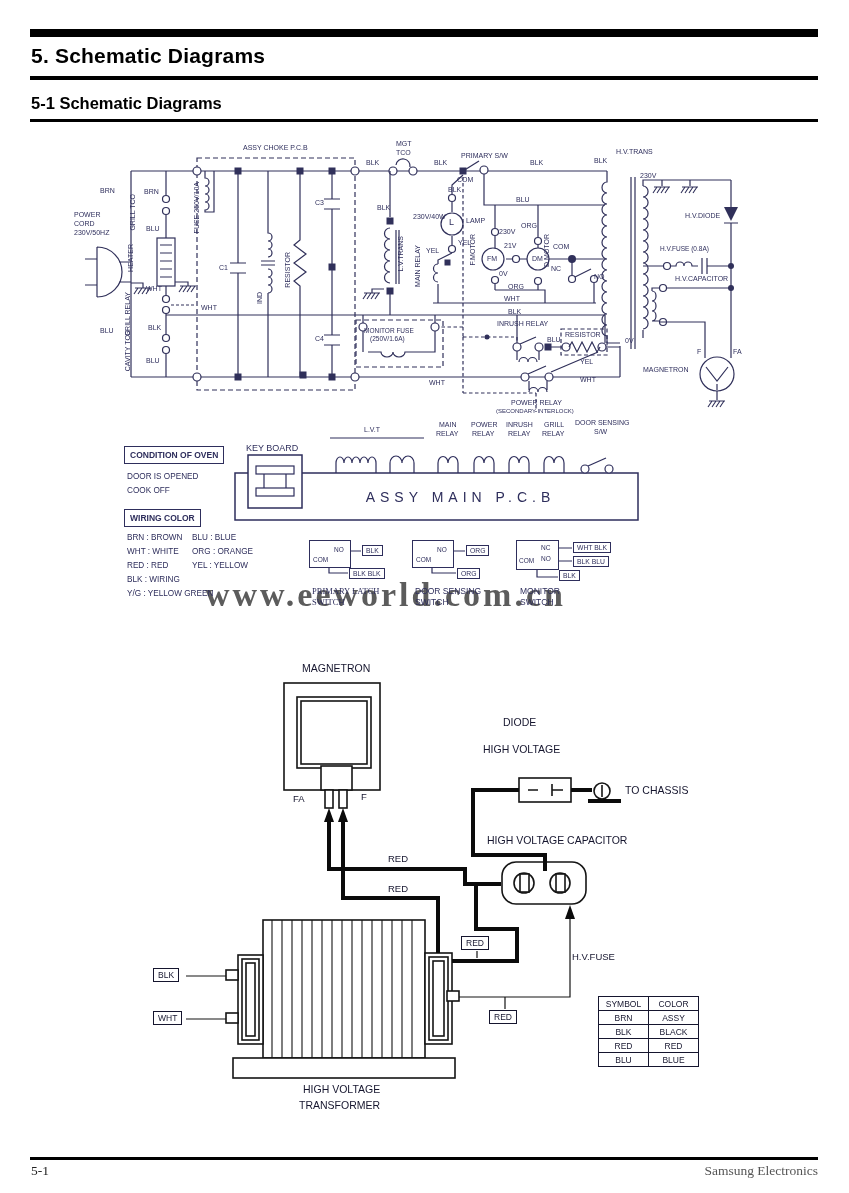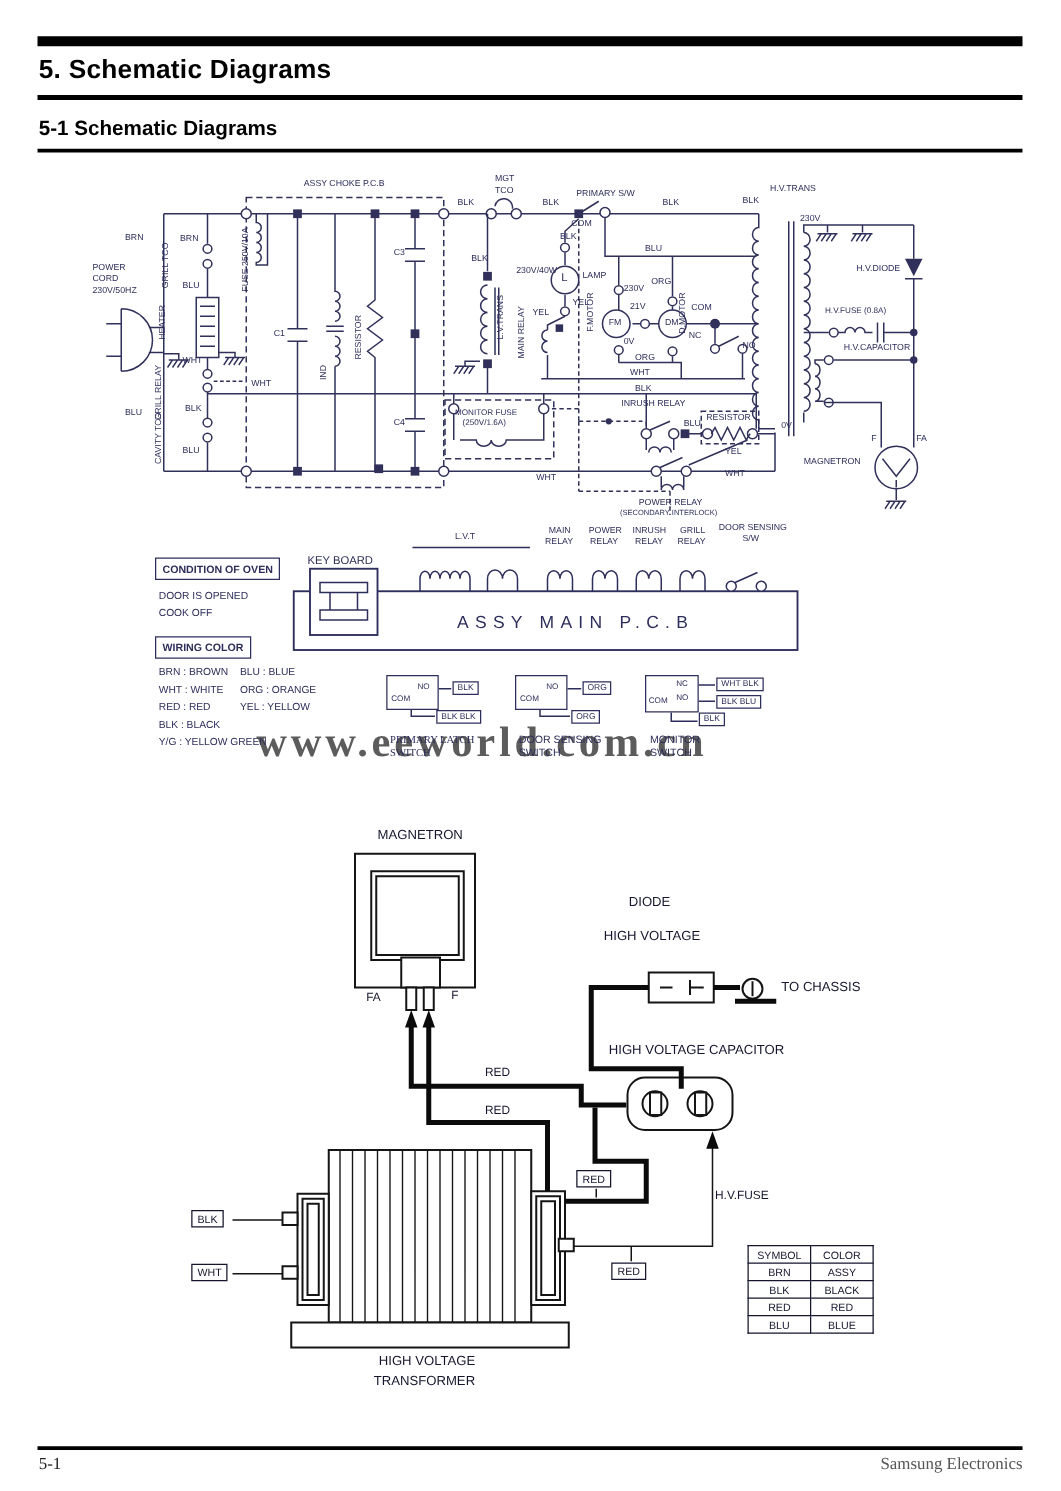--- a/index.html
+++ b/index.html
@@ -363,21 +363,21 @@
   <div class="lglines" id="cond-lines" style="left:127px;top:470px;">
       <div>DOOR IS OPENED</div>
       <div>COOK OFF</div>
     </div>
 
   <div class="lgbox" style="left:124px;top:509px;">WIRING COLOR</div>
   <div class="lglines" id="wc-col1" style="left:127px;top:531px;">
       <div>BRN : BROWN</div>
       <div>WHT : WHITE</div>
       <div>RED : RED</div>
-      <div>BLK : BLACK</div>
+      <div>BLK : WIRING</div>
       <div>Y/G : YELLOW GREEN</div>
     </div>
   <div class="lglines" id="wc-col2" style="left:192px;top:531px;">
       <div>BLU : BLUE</div>
       <div>ORG : ORANGE</div>
       <div>YEL : YELLOW</div>
     </div>
 
   <div class="kblabel">KEY BOARD</div>
   <div class="pcbtitle">ASSY MAIN P.C.B</div>

